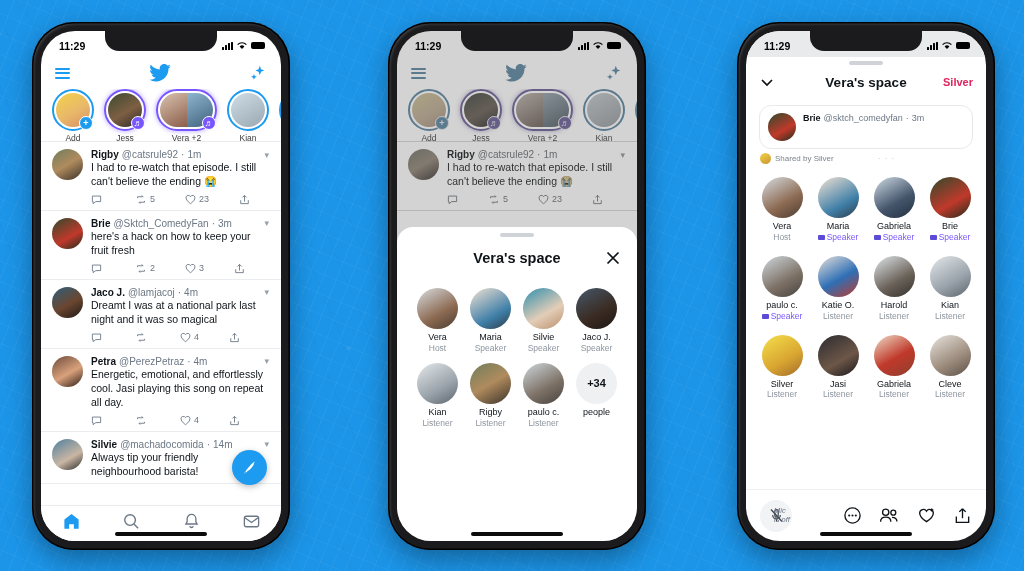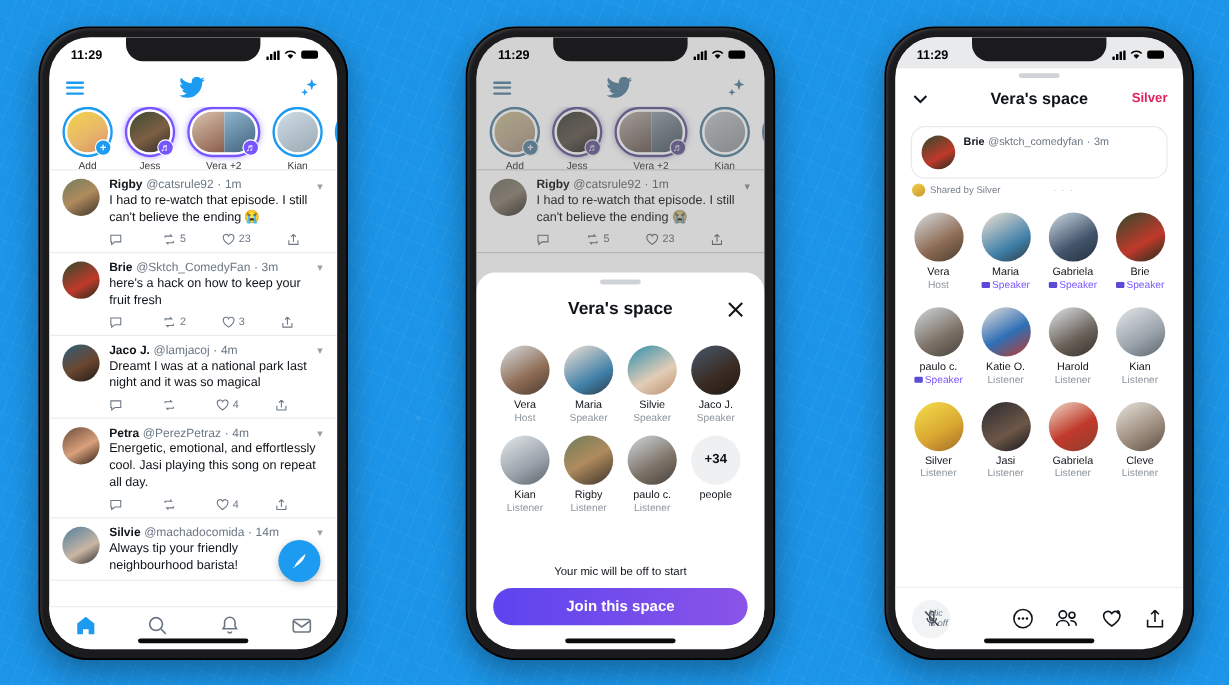--- a/index.html
+++ b/index.html
@@ -654,24 +654,20 @@
           <div class="p-av" style="background:linear-gradient(150deg,#cfd8dd,#7d7166 60%,#45423d)"></div>
           <div class="p-name">paulo c.</div>
           <div class="p-role">Listener</div>
         </div>
         <div class="person">
           <div class="p-av more">+34</div>
           <div class="p-name">people</div>
         </div>
       </div>
 
-      <div class="sheet-foot">
-        <div class="mic-note">Your mic will be off to start</div>
-        <button class="join-btn">Join this space</button>
-      </div>
     </div>
 
     <div class="home-ind"></div>
   </div>
 </div>
 
 <div class="phone" id="phone-3">
   <div class="screen">
     <div class="notch"></div>
 

